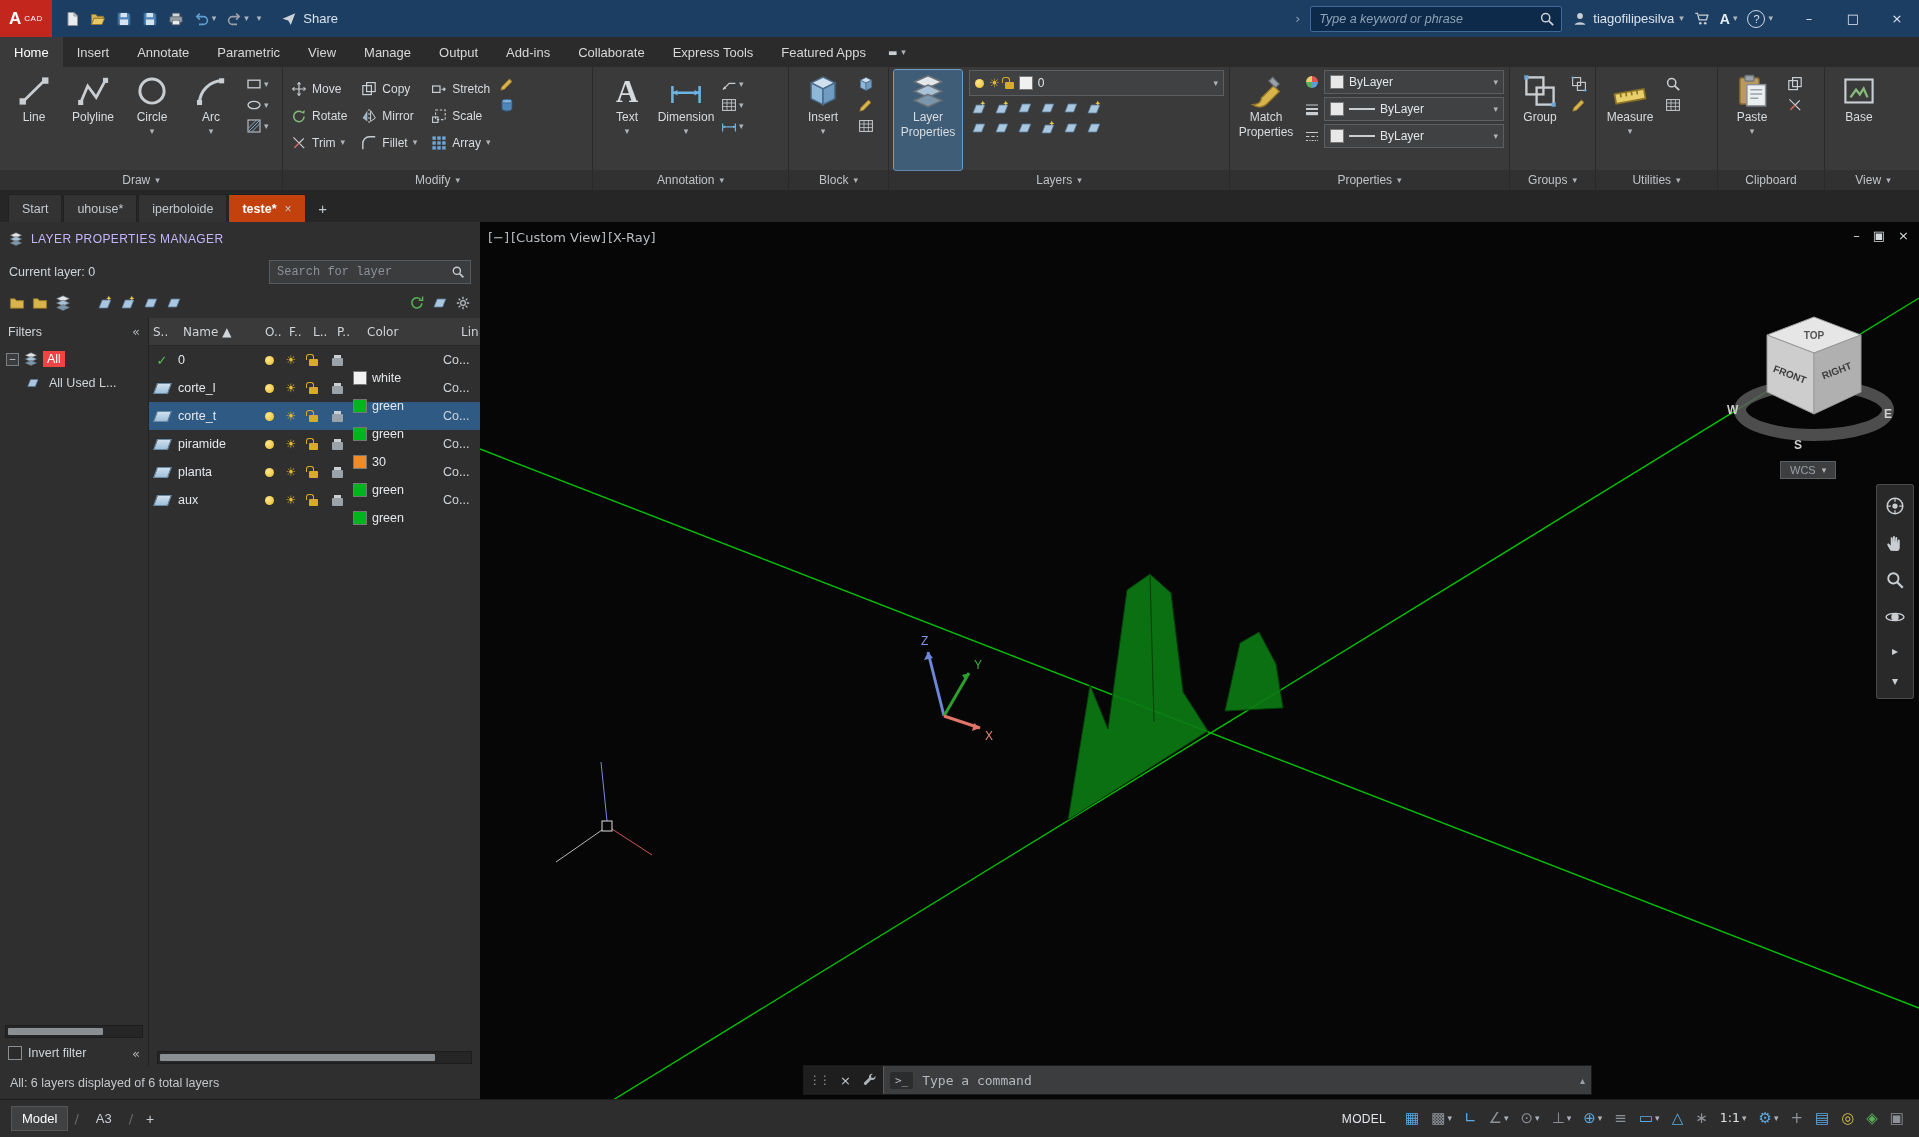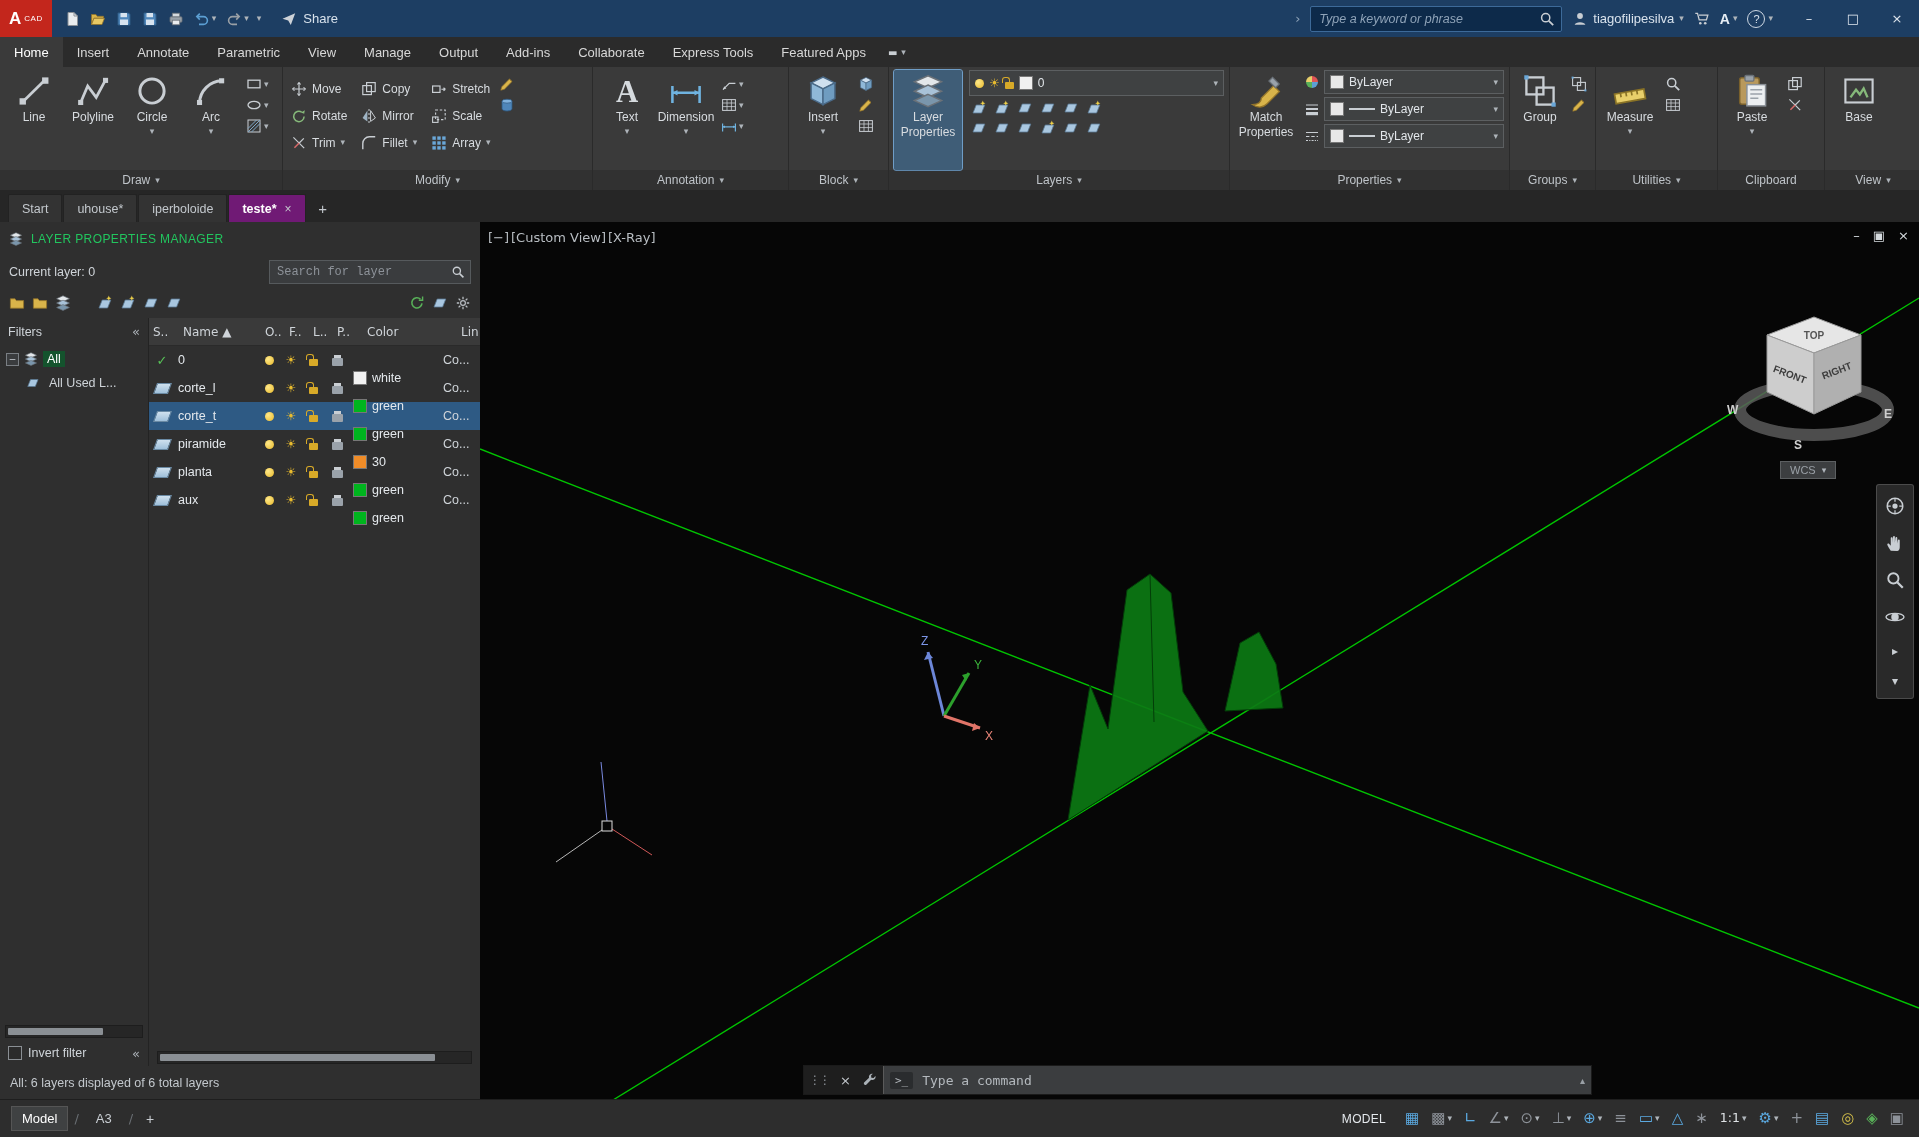--- a/index.html
+++ b/index.html
@@ -81,48 +81,48 @@
                   border-bottom:none;border-radius:3px 3px 0 0;}
   .printic{width:11px;height:8px;background:#9aa2aa;border-radius:1px;position:relative;flex:none;margin-top:3px;}
   .printic::before{content:"";position:absolute;top:-3px;left:2px;width:7px;height:3px;background:#c9ced3;}
 
   
   .ftabs{position:absolute;top:190px;left:0;right:0;height:32px;background:#262626;display:flex;
          align-items:flex-end;padding-left:8px;border-bottom:1px solid #1c1c1c;}
   .ftab-list{display:flex;gap:1px;align-items:flex-end;}
   .ftab{height:27px;display:flex;align-items:center;gap:8px;padding:0 13px;background:#333;color:#c3c8cd;
         font-size:12.5px;border:1px solid #222;border-bottom:none;border-radius:2px 2px 0 0;}
-  .ftab.active{background:#701a75;color:#fff;font-weight:bold;}
+  .ftab.active{background:#c2410c;color:#fff;font-weight:bold;}
   .ftclose{color:#c3c8cd;font-size:12px;font-weight:normal;}
   .ftadd{width:22px;height:22px;display:flex;align-items:center;justify-content:center;color:#c3c8cd;
          font-size:15px;margin-left:6px;margin-bottom:3px;}
 
   
   .palette{position:absolute;top:222px;left:0;width:480px;bottom:37px;background:#2f2f2f;color:#cfd4d9;
            display:flex;flex-direction:column;border-right:1px solid #191919;font-size:12.5px;}
-  .lm-header{height:33px;display:flex;align-items:center;gap:8px;padding:0 9px;color:#22c55e;flex:none;}
+  .lm-header{height:33px;display:flex;align-items:center;gap:8px;padding:0 9px;color:#c4b5fd;flex:none;}
   .lm-title{font-size:12px;letter-spacing:.4px;}
   .lm-row2{height:33px;display:flex;align-items:center;gap:8px;padding:0 9px;flex:none;}
   .lm-search{margin-left:auto;display:flex;align-items:center;gap:4px;width:190px;height:22px;background:#3a3c3e;
              border:1px solid #565a5d;padding:0 5px;}
   .lm-search input{flex:1;min-width:0;background:transparent;border:0;outline:0;color:#d8dce0;font-size:12px;font-family:Liberation Mono, monospace;}
   .lm-search input::placeholder{color:#8d9299;}
   .lm-toolbar{height:30px;display:flex;align-items:center;gap:7px;padding:0 9px;flex:none;}
   .tsep{width:12px;}.tspacer{flex:1;}
   .tbtn{display:inline-flex;}
   .lm-main{flex:1;display:flex;min-height:0;}
   .lm-left{width:148px;display:flex;flex-direction:column;border-right:1px solid #232323;flex:none;}
   .lm-left-head{height:27px;display:flex;align-items:center;padding:0 8px;flex:none;}
   .collapse{margin-left:auto;color:#aeb4ba;font-size:13px;}
   .lm-tree{flex:1;padding-top:2px;}
   .tree-row{height:24px;display:flex;align-items:center;gap:5px;}
   .expander{width:11px;height:11px;border:1px solid #7a7f84;align-items:center;justify-content:center;
             font-size:9px;color:#cfd4d9;background:#3a3c3e;line-height:1;}
   .tlabel{padding:1px 4px;}
-  .tlabel.sel{background:#14532d;color:#fff;}
+  .tlabel.sel{background:#ef4444;color:#fff;}
   .hscroll{height:11px;margin:2px 5px;background:#262626;border:1px solid #1d1d1d;display:flex;align-items:center;flex:none;}
   .hscroll .thumb{height:7px;background:#8a8f94;margin:0 2px;border-radius:1px;display:block;}
   .hscroll.wide{margin:2px 8px;}
   .lm-invert{height:26px;display:flex;align-items:center;gap:6px;padding:0 8px;flex:none;}
   .cbox{width:12px;height:12px;border:1px solid #8a8f94;background:#2b2b2b;flex:none;}
   .lm-right{flex:1;display:flex;flex-direction:column;min-width:0;}
   .lm-cols{height:27px;display:flex;align-items:center;background:#3a3a3a;border-bottom:1px solid #2a2a2a;
            color:#cfd4d9;font-size:12px;flex:none;}
   .lm-cols .col{padding-left:4px;overflow:hidden;white-space:nowrap;flex:none;}
   .lm-cols span:nth-of-type(1){width:26px;}

